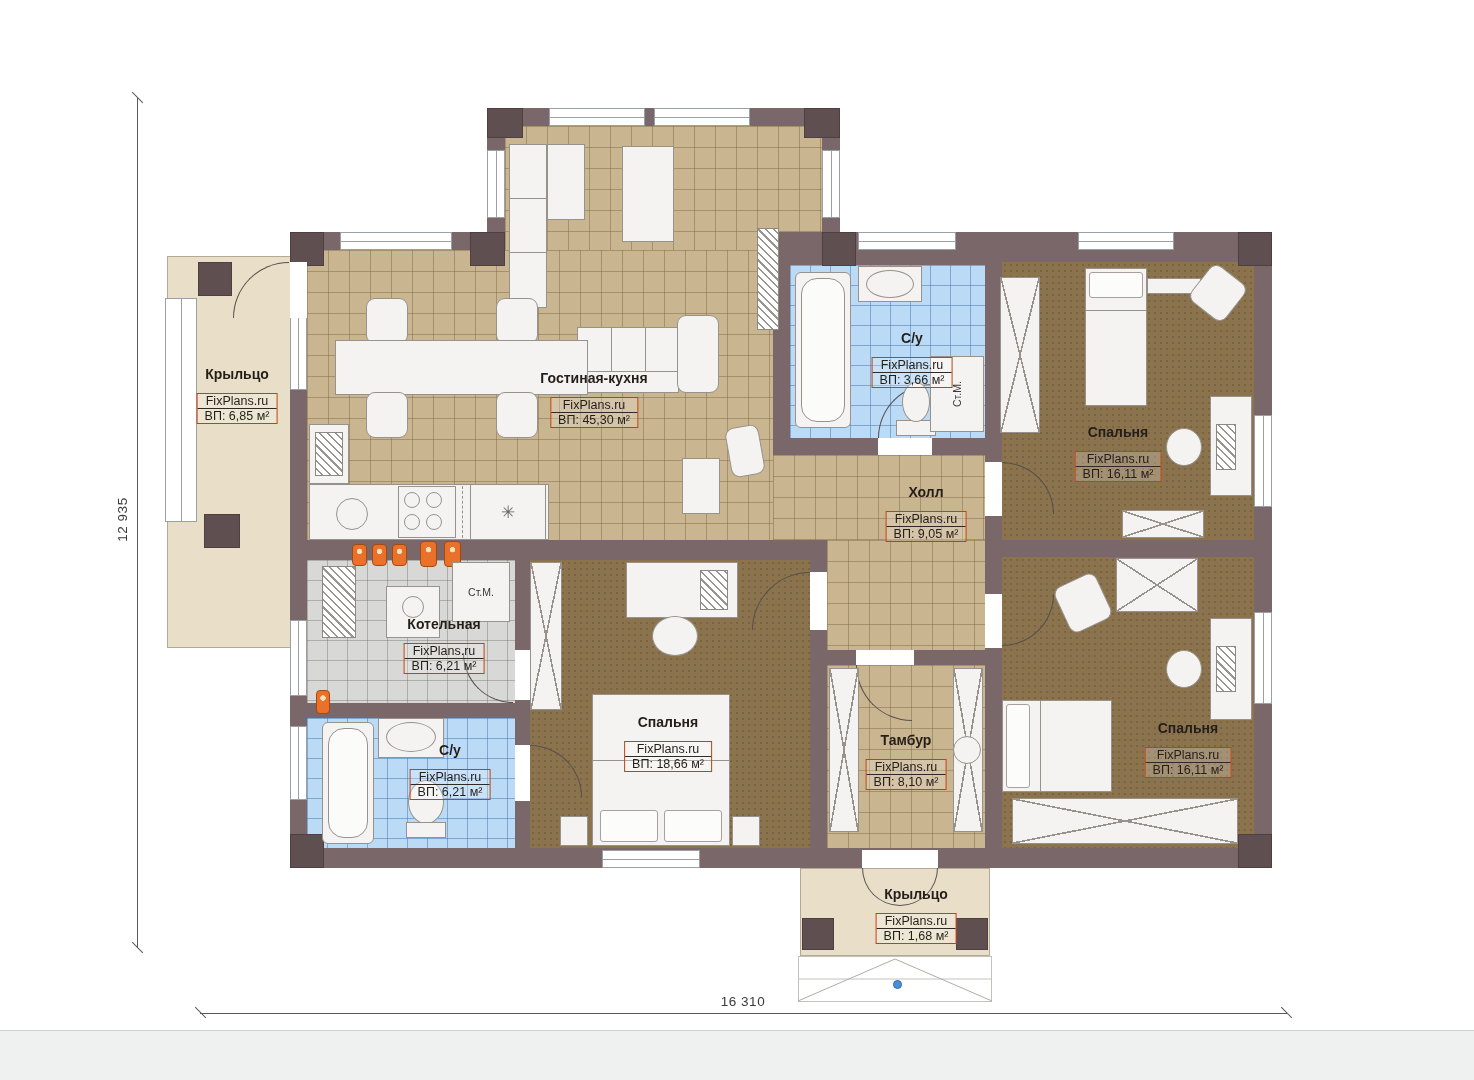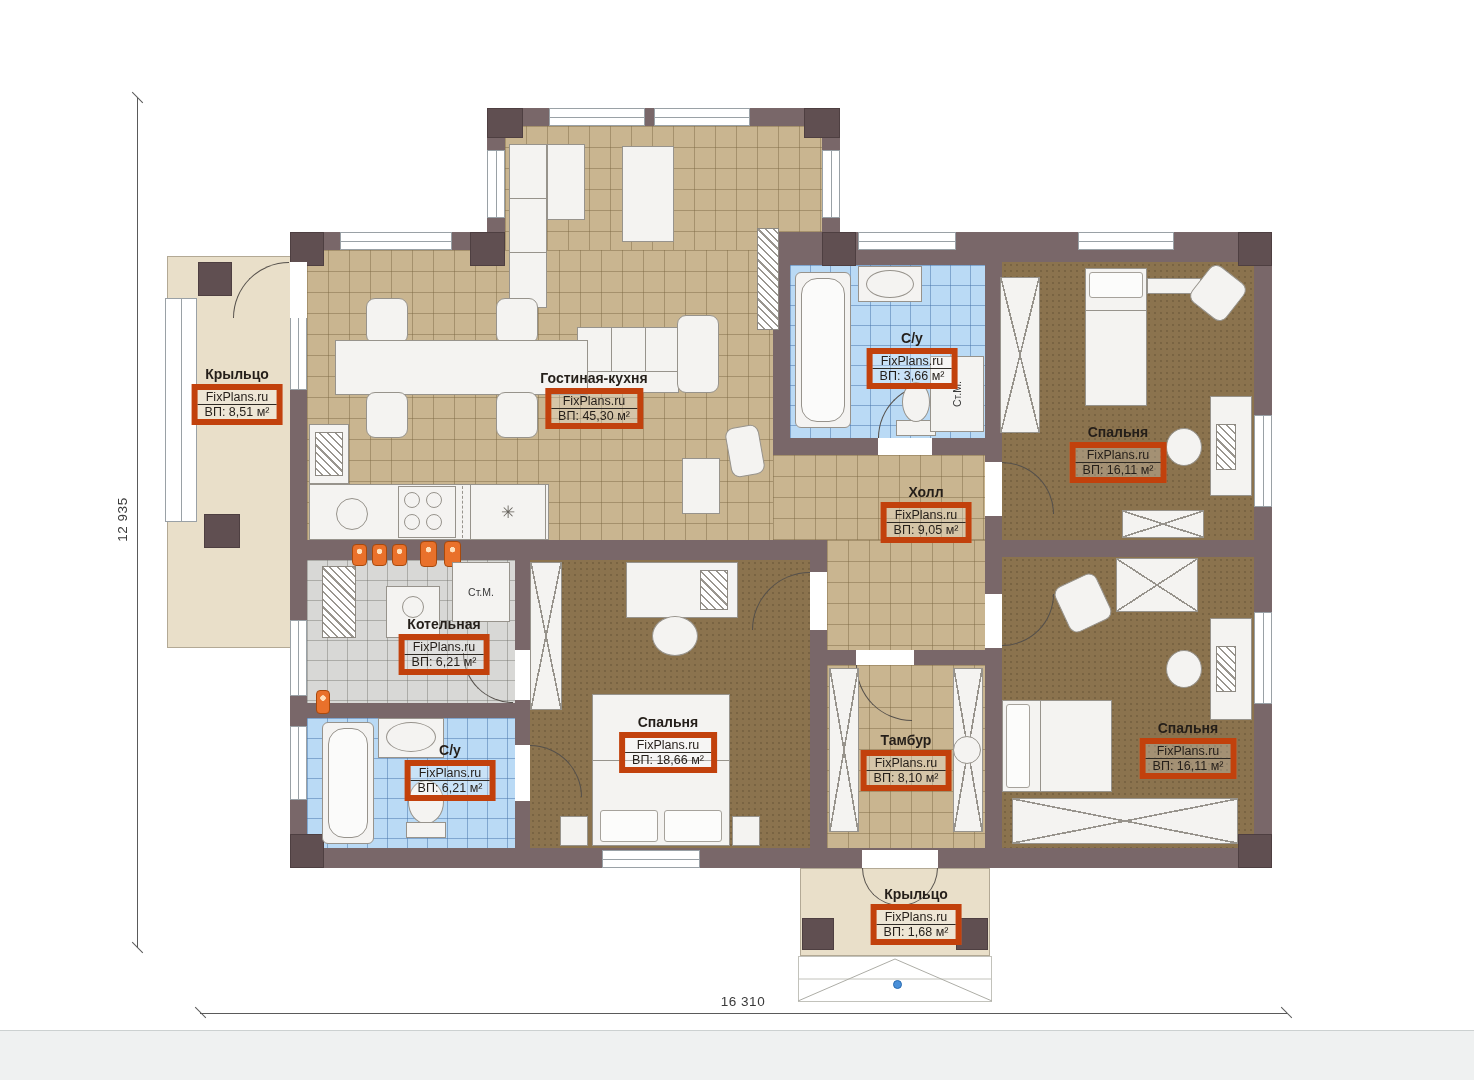--- a/index.html
+++ b/index.html
@@ -27,21 +27,21 @@
   .arc.tl{border-left-width:1px;border-top-width:1px;border-top-left-radius:100%}
   .arc.tr{border-right-width:1px;border-top-width:1px;border-top-right-radius:100%}
   .rad{background:radial-gradient(circle at 50% 32%,#ffdfba 0 2.5px,#e9712b 3px);border:1px solid #a8490c;border-radius:4px}
   .line{background:#97938c}
   .dim{background:#5a5a5a}
   .dimtxt{color:#3a3a3a;font-size:13.5px;letter-spacing:.5px}
   .bathin{position:absolute;left:5px;top:5px;right:5px;bottom:5px;border:1px solid #97938c;border-radius:16px;background:#fbfbfa}
   .pil{background:#fcfcfb;border:1px solid #a6a29b;border-radius:3px}
   .rlabel{transform:translateX(-50%);text-align:center;color:#241e19}
   .rname{font-weight:bold;font-size:14px;white-space:nowrap}
-  .rbox{display:inline-block;border:6px solid #c2410c;background:rgba(255,255,255,.22);margin-top:2px}
+  .rbox{display:inline-block;border:1px solid #c2410c;background:rgba(255,255,255,.22);margin-top:11px}
   .rbox .wm{font-size:12.5px;padding:0 7px;border-bottom:1px solid #2f2a24;white-space:nowrap;color:#241e19}
   .rbox .ar{font-size:12.5px;padding:0 7px;white-space:nowrap;color:#241e19}
   .smlab{font-size:10.5px;color:#3a3a3a;display:flex;align-items:center;justify-content:center}
   .vtext{writing-mode:vertical-rl;transform:rotate(180deg)}
   .fill{left:0;top:0;width:100%;height:100%}
   .snow{display:flex;align-items:center;justify-content:center;font-size:17px;color:#66625c}
 </style>
 </head>
 <body>
 
@@ -228,21 +228,21 @@
   <div class="a f xb" style="left:829px;top:668px;width:30px;height:164px"></div>
   <div class="a f xb" style="left:953px;top:668px;width:30px;height:164px"></div>
   <div class="a f oval" style="left:953px;top:736px;width:28px;height:28px"></div>
 
   <div class="a oval" style="left:893px;top:980px;width:9px;height:9px;background:#4a90d9;border:1px solid #2a6bb0"></div>
 
   <div class="a rlabel" style="left:237px;top:366px">
     <div class="rname">Крыльцо</div>
     <div class="rbox">
       <div class="wm">FixPlans.ru</div>
-      <div class="ar">ВП: 8,51 м²</div>
+      <div class="ar">ВП: 6,85 м²</div>
     </div>
   </div>
   <div class="a rlabel" style="left:594px;top:370px">
     <div class="rname">Гостиная-кухня</div>
     <div class="rbox">
       <div class="wm">FixPlans.ru</div>
       <div class="ar">ВП: 45,30 м²</div>
     </div>
   </div>
   <div class="a rlabel" style="left:912px;top:330px">

